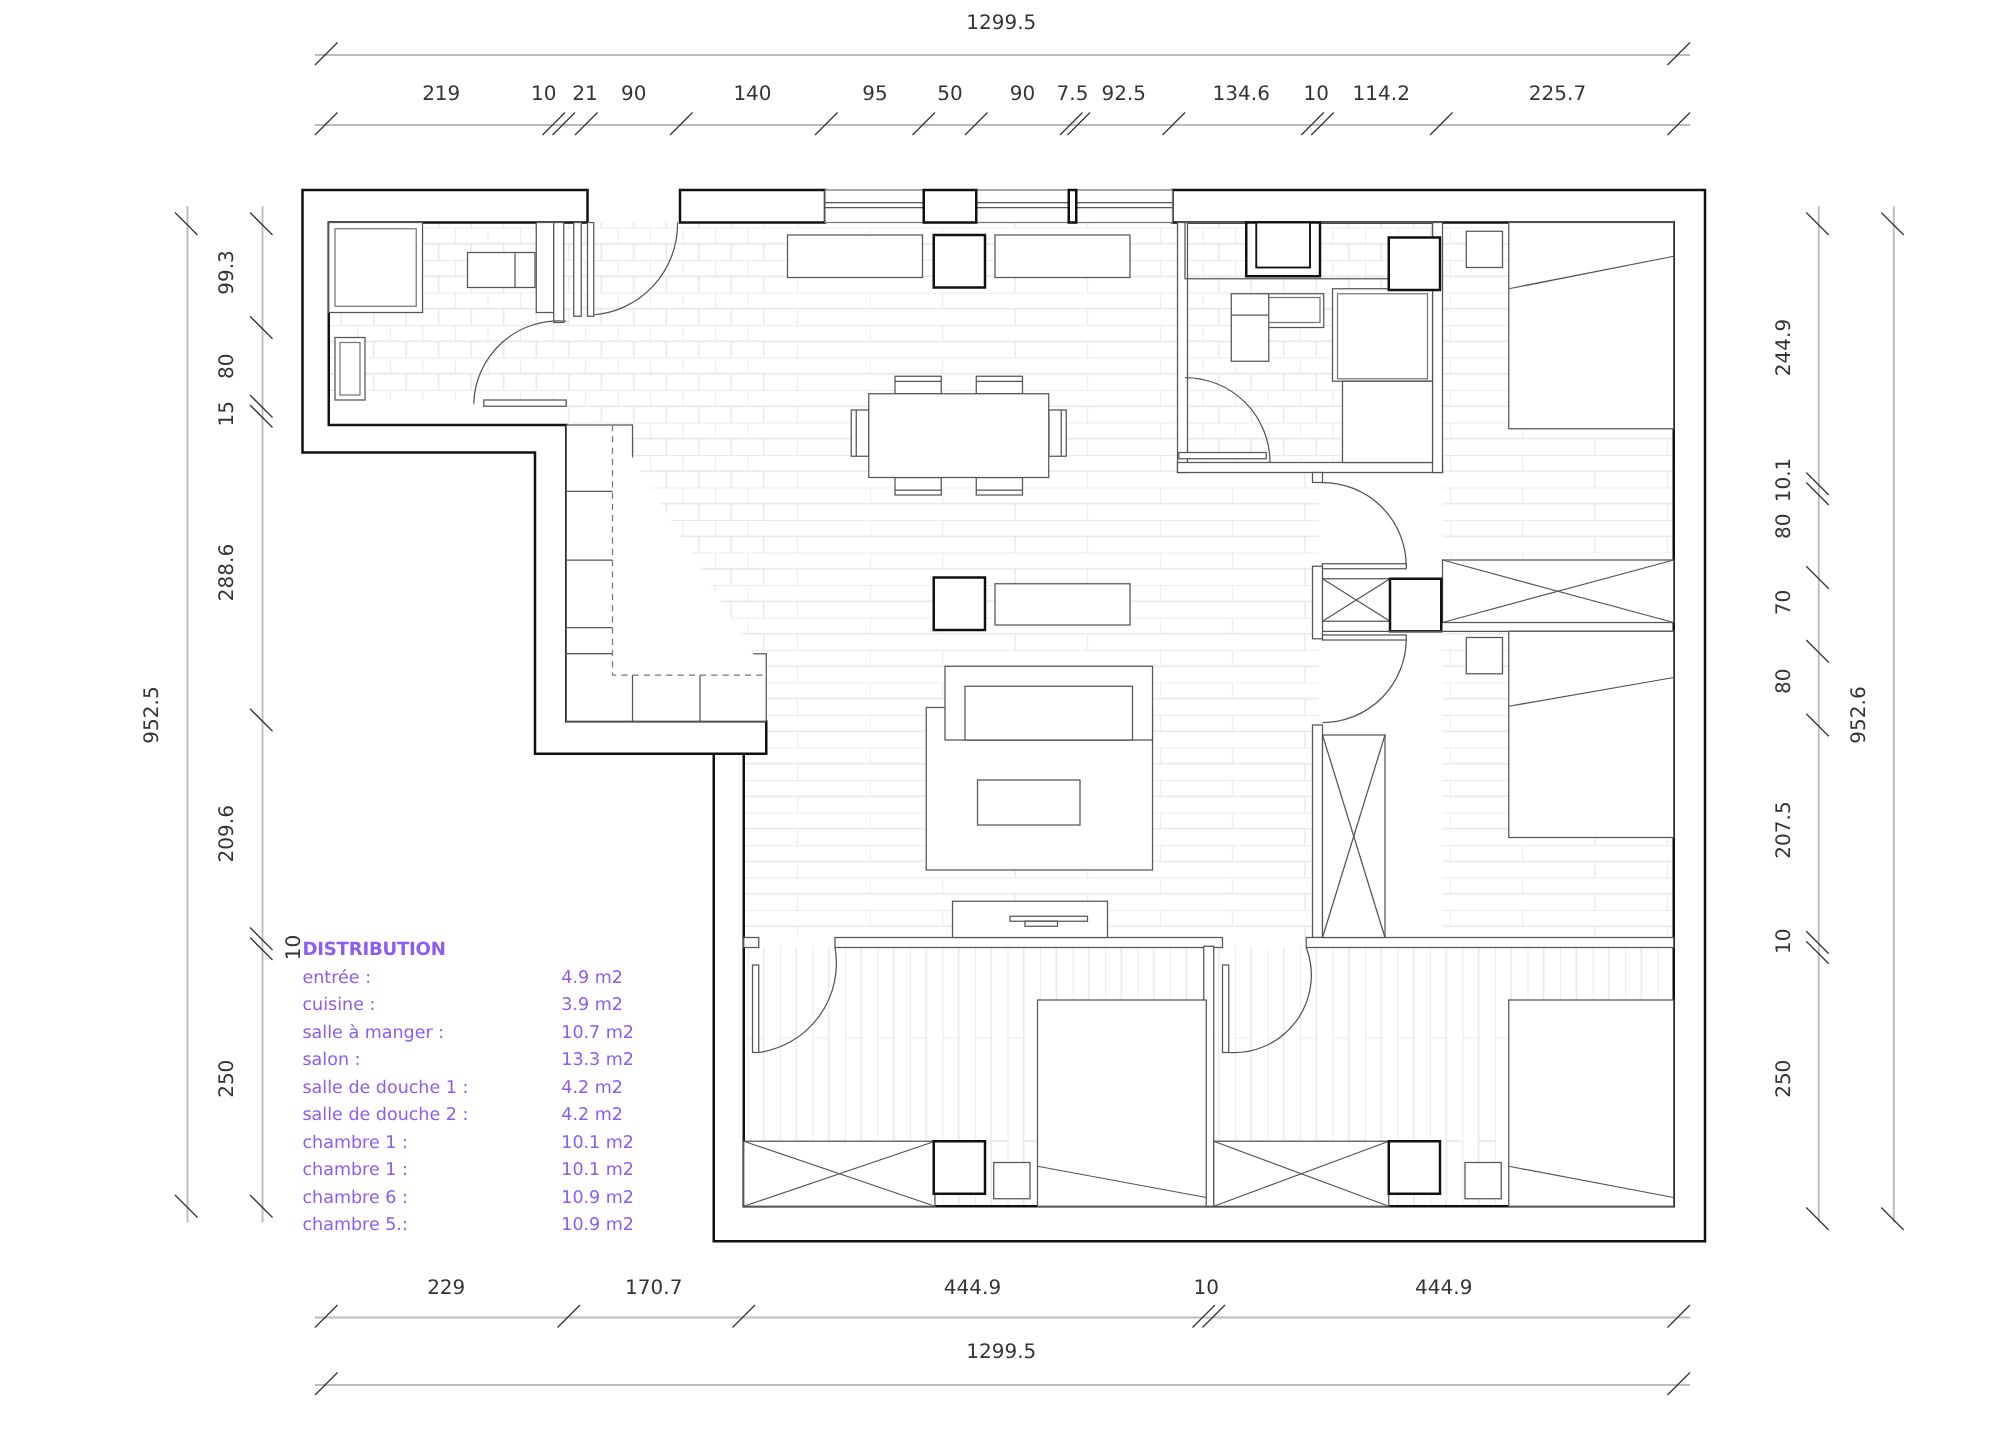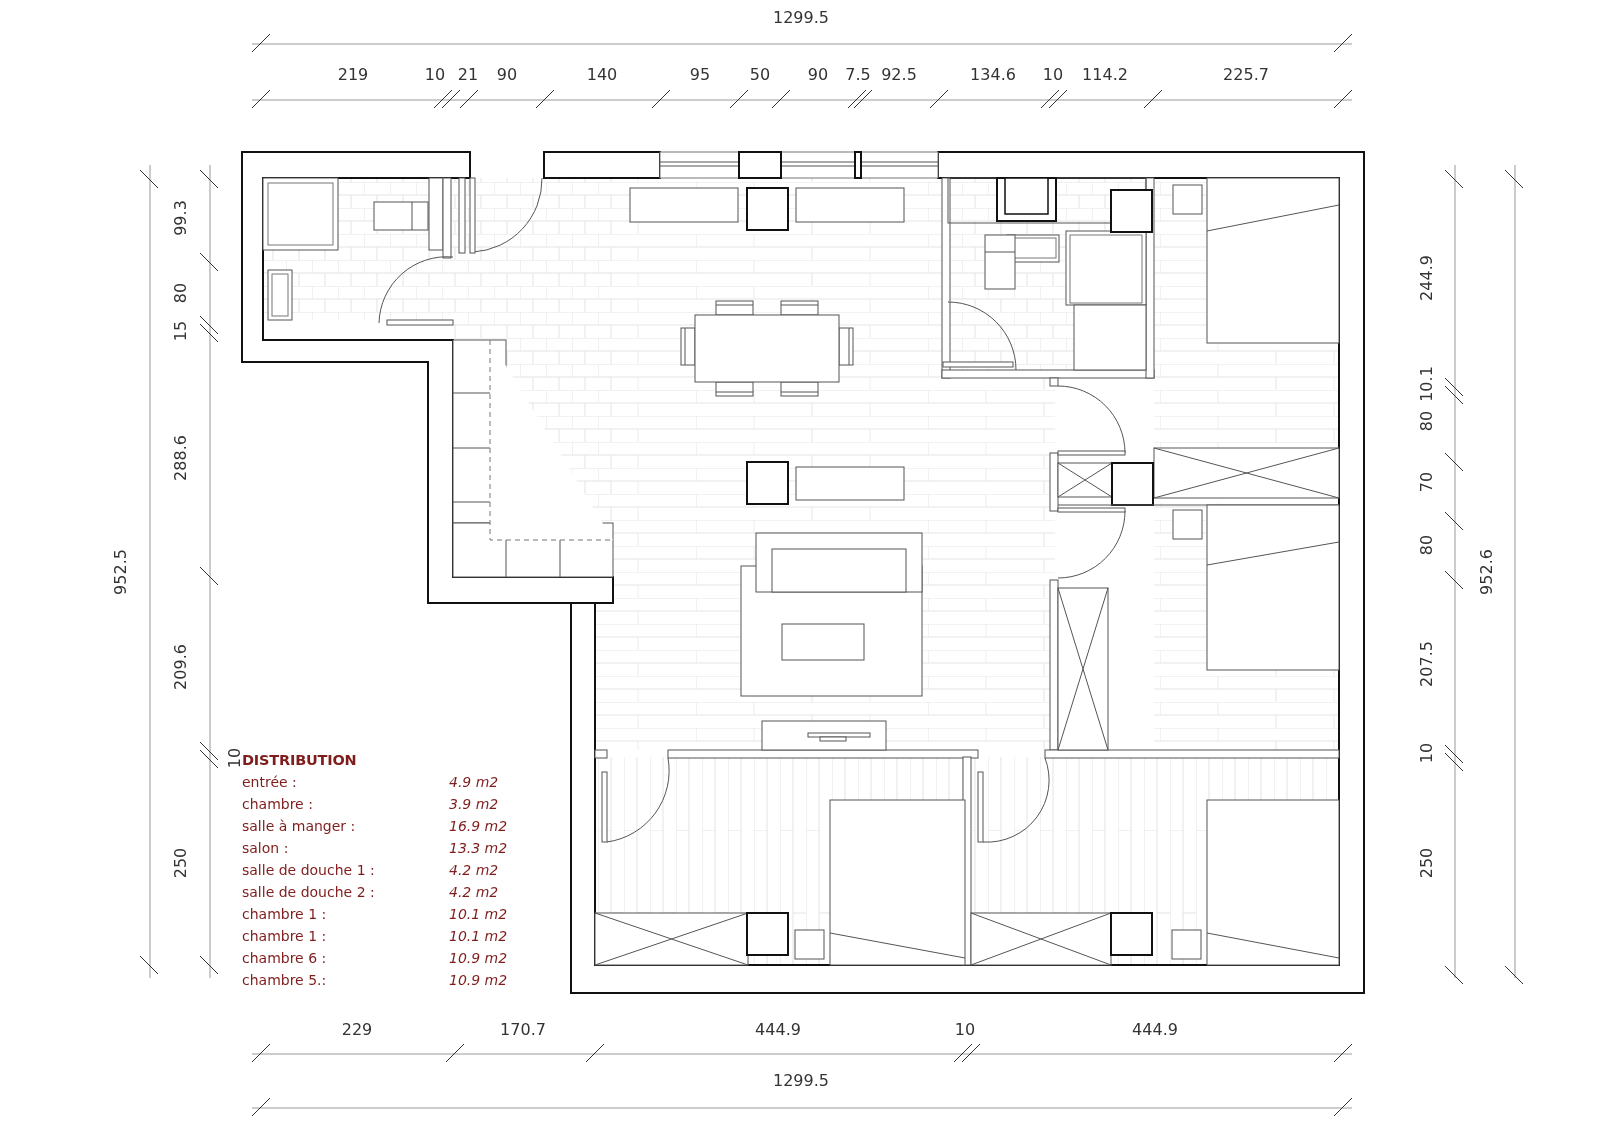--- a/index.html
+++ b/index.html
@@ -1,25 +1,25 @@
 <!DOCTYPE html>
 <html><head>
 <meta charset="utf-8">
 <style>
   html, body { margin: 0; padding: 0; background: #ffffff; }
   body { width: 1600px; height: 1146px; position: relative; overflow: hidden;
          font-family: "DejaVu Sans", sans-serif; color: #222; }
   #plan { position: absolute; left: 0; top: 0; width: 1600px; height: 1146px; }
   .dim-text { font-family: "DejaVu Sans", sans-serif; font-size: 16px; fill: #333; }
   .legend { position: absolute; left: 242px; top: 752px; width: 280px;
-            font-family: "DejaVu Sans", sans-serif; font-size: 14px; color: #7f1d1d; }
+            font-family: "DejaVu Sans", sans-serif; font-size: 14px; color: #8b5cf6; }
   .legend .title { font-weight: bold; font-size: 14.5px; margin-bottom: 3px; letter-spacing: -0.2px; }
   .legend .row { display: flex; height: 22px; line-height: 22px; }
   .legend .row .lbl { width: 207px; }
-  .legend .row .val { width: 70px; font-style: italic; }
+  .legend .row .val { width: 70px; }
 </style>
 </head>
 <body>
 
 <svg id="plan" viewBox="0 0 1600 1146" xmlns="http://www.w3.org/2000/svg">
   <defs>
 
     <pattern id="tile" width="26" height="26" patternUnits="userSpaceOnUse">
       <rect width="26" height="26" fill="#fff"></rect>
       <path d="M0 0 H26 M0 13 H26 M0 0 V13 M13 13 V26" stroke="#e4e4e4" stroke-width="1" fill="none"></path>
@@ -324,26 +324,26 @@
   </g>
 </svg>
 
 <div class="legend">
   <div class="title">DISTRIBUTION</div>
   <div class="row">
       <span class="lbl">entrée :</span>
       <span class="val">4.9 m2</span>
     </div>
   <div class="row">
-      <span class="lbl">chambre :</span>
+      <span class="lbl">cuisine :</span>
       <span class="val">3.9 m2</span>
     </div>
   <div class="row">
       <span class="lbl">salle à manger :</span>
-      <span class="val">16.9 m2</span>
+      <span class="val">10.7 m2</span>
     </div>
   <div class="row">
       <span class="lbl">salon :</span>
       <span class="val">13.3 m2</span>
     </div>
   <div class="row">
       <span class="lbl">salle de douche 1 :</span>
       <span class="val">4.2 m2</span>
     </div>
   <div class="row">

